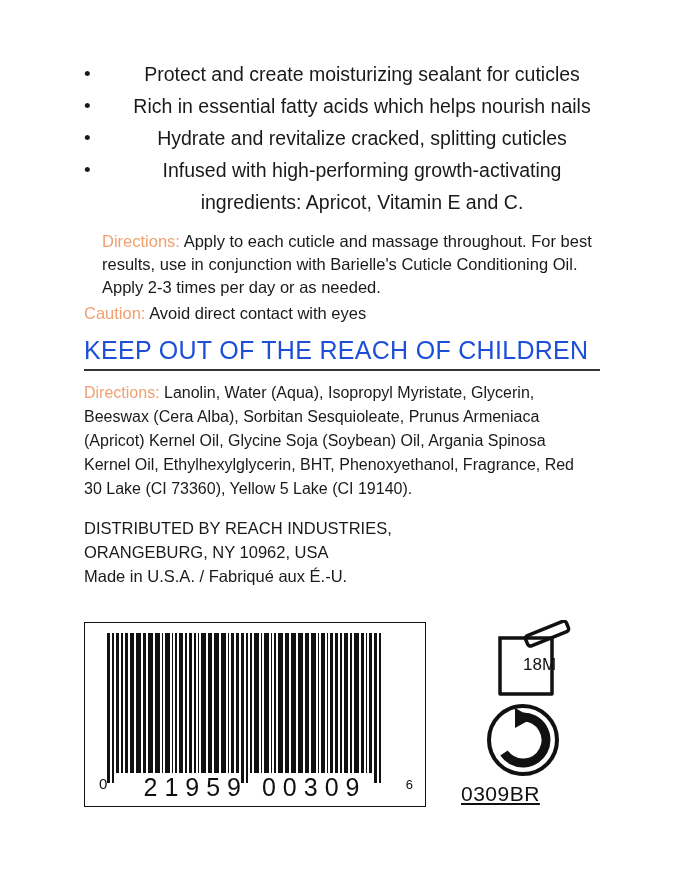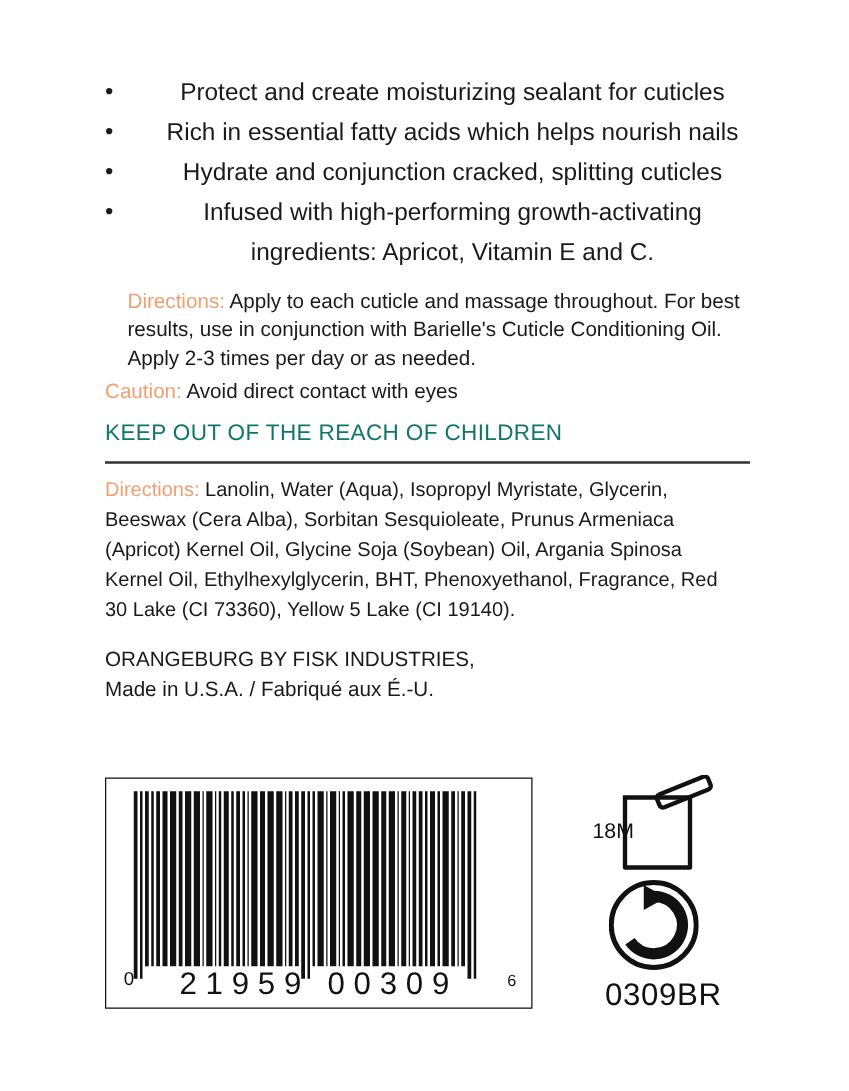--- a/index.html
+++ b/index.html
@@ -71,23 +71,23 @@
     font-size: 16.5px;
     line-height: 23px;
   }
 
   
   .keepout {
     position: absolute;
     left: 84px;
     top: 336px;
     width: 516px;
-    font-size: 18px;
+    font-size: 25px;
     letter-spacing: 0.3px;
-    color: #0f766e;
+    color: #1d4ed8;
     font-weight: 400;
   }
   .rule {
     position: absolute;
     left: 84px;
     top: 369px;
     width: 516px;
     height: 1.5px;
     background: #333;
   }
@@ -168,58 +168,60 @@
   
   .pao {
     position: absolute;
     left: 480px;
     top: 620px;
     width: 92px;
     height: 78px;
   }
   .pao-text {
     position: absolute;
-    left: 474px;
+    left: 498px;
     top: 655px;
     font-size: 17px;
     color: #111;
+    padding-left: 25px;
   }
   .recycle {
     position: absolute;
     left: 487px;
     top: 704px;
     width: 72px;
     height: 72px;
   }
   .code {
     position: absolute;
-    left: 484px;
+    left: 461px;
     top: 782px;
-    font-size: 25px;
+    font-size: 21px;
     color: #111;
     letter-spacing: 0.5px;
+    text-decoration: underline;
   }
 </style>
 </head>
 <body>
 
 <div class="page">
 
   <div class="benefits">
     <div class="benefit">
       <span class="dot">•</span>
       <span class="btext">Protect and create moisturizing sealant for cuticles</span>
     </div>
     <div class="benefit">
       <span class="dot">•</span>
       <span class="btext">Rich in essential fatty acids which helps nourish nails</span>
     </div>
     <div class="benefit">
       <span class="dot">•</span>
-      <span class="btext">Hydrate and conjunction cracked, splitting cuticles</span>
+      <span class="btext">Hydrate and revitalize cracked, splitting cuticles</span>
     </div>
     <div class="benefit">
       <span class="dot">•</span>
       <span class="btext">Infused with high-performing growth-activating</span>
     </div>
     <div class="benefit">
       <span class="dot"></span>
       <span class="btext">ingredients: Apricot, Vitamin E and C.</span>
     </div>
   </div>
@@ -233,21 +235,22 @@
   </div>
 
   <div class="keepout">KEEP OUT OF THE REACH OF CHILDREN</div>
   <div class="rule"></div>
 
   <div class="ingredients">
     <span class="lbl">Directions:</span><span> Lanolin, Water (Aqua), Isopropyl Myristate, Glycerin, Beeswax (Cera Alba), Sorbitan Sesquioleate, Prunus Armeniaca (Apricot) Kernel Oil, Glycine Soja (Soybean) Oil, Argania Spinosa Kernel Oil, Ethylhexylglycerin, BHT, Phenoxyethanol, Fragrance, Red 30 Lake (CI 73360), Yellow 5 Lake (CI 19140).</span>
   </div>
 
   <div class="distrib">
-    <div>ORANGEBURG BY FISK INDUSTRIES,</div>
+    <div>DISTRIBUTED BY REACH INDUSTRIES,</div>
+    <div>ORANGEBURG, NY 10962, USA</div>
     <div>Made in U.S.A. / Fabriqué aux É.-U.</div>
   </div>
 
   <div class="barcode-box">
     <div class="bars" id="bars">
         <i style="width: 2.5px; height: 150px;"></i>
         <i style="width: 2.5px; height: 150px;"></i>
         <i style="width: 3.1px; height: 140px;"></i>
         <i style="width: 1.5px; height: 140px;"></i>
         <i style="width: 3.1px; height: 140px;"></i>

